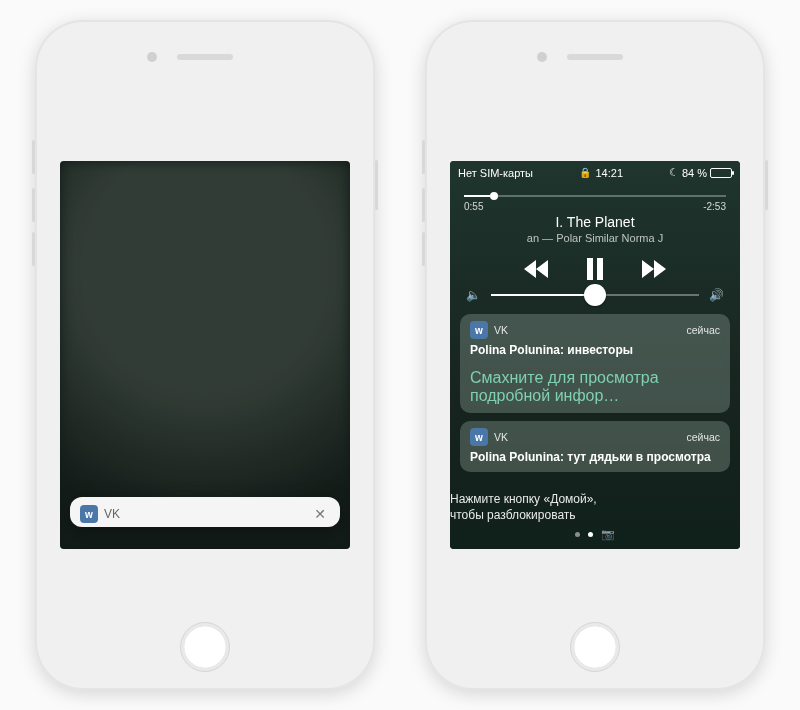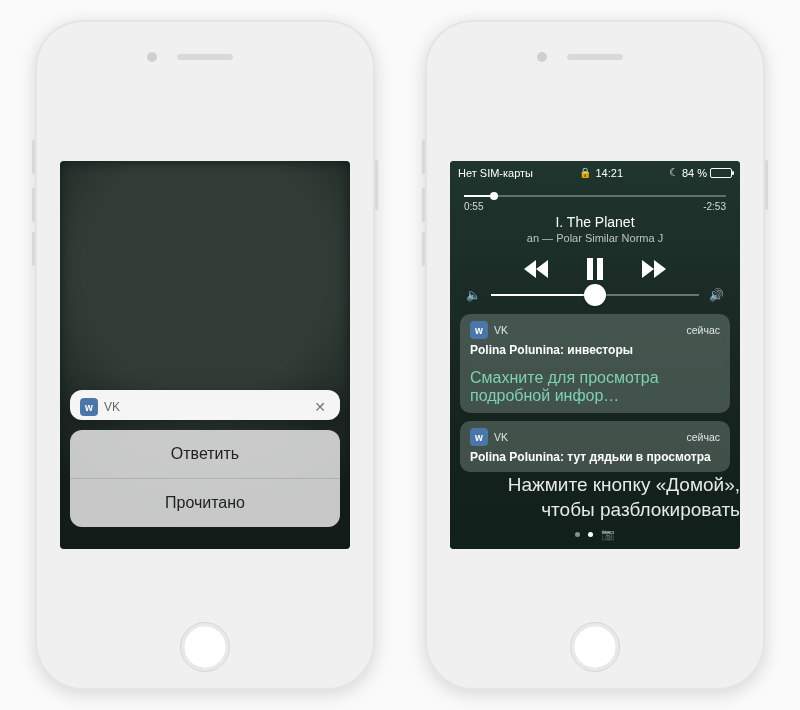--- a/index.html
+++ b/index.html
@@ -134,21 +134,21 @@
     font-size:11.5px;
     backdrop-filter: blur(3px);
   }
   .notif .hd{display:flex; align-items:center; gap:6px; color:rgba(255,255,255,.85); font-size:10.5px;}
   .notif .hd .spacer{flex:1;}
   .notif .body{ margin-top:4px; font-size:12px;font-weight:bold; }
   .notif .hint{ color:#7fd1b0; font-size:16px; margin-top:12px;}
 
   .unlock-hint{
     position:absolute; bottom:26px; left:0; right:0;
-    text-align:right; font-size:19px; color:rgba(255,255,255,.9);
+    text-align:left; font-size:12px; color:rgba(255,255,255,.9);
     line-height:1.35;
   }
   .page-dots{
     position:absolute; bottom:8px; left:0; right:0;
     display:flex; justify-content:center; gap:8px; align-items:center;
     color:rgba(255,255,255,.7); font-size:10px;
   }
   .dot{width:5px;height:5px;border-radius:50%;background:rgba(255,255,255,.5);}
   .dot.on{background:#fff;}
   .cam-ico{font-size:11px;}
@@ -166,24 +166,20 @@
     <div class="p1-stack">
       <div class="card">
         <div class="card-head">
           <div class="vk-badge">w</div>
           <span>VK</span>
           <span class="spacer"></span>
           <span class="close-x">✕</span>
         </div>
       </div>
 
-      <div class="action-list">
-        <div class="action">Ответить</div>
-        <div class="action">Прочитано</div>
-      </div>
     </div>
   </div>
 
   <div class="home-btn"></div>
 </div>
 
 <div class="phone">
   <div class="speaker"></div>
   <div class="camera"></div>
 

